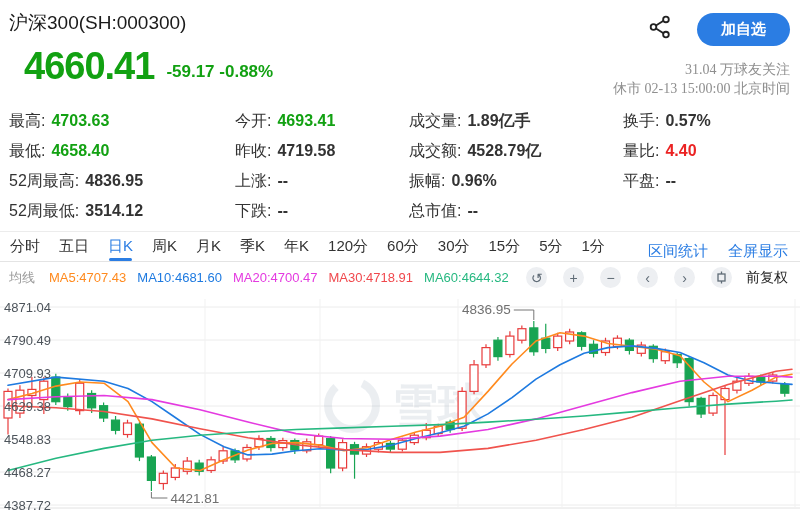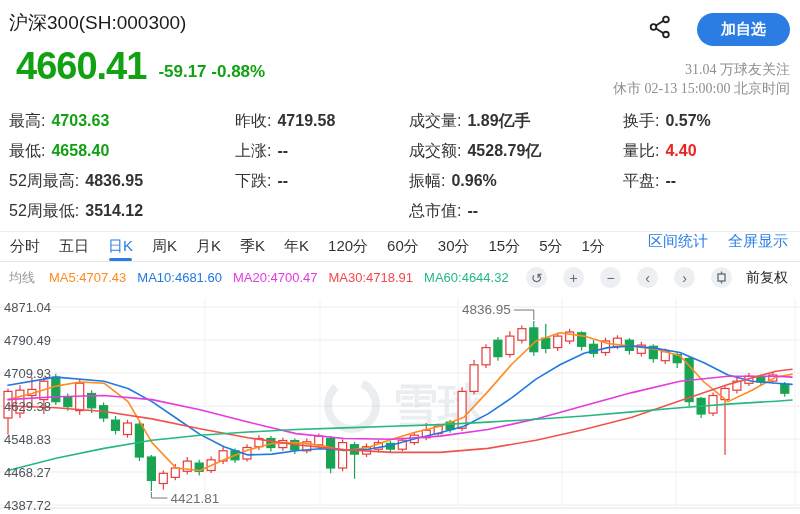--- a/index.html
+++ b/index.html
@@ -3,37 +3,37 @@
 <meta charset="utf-8">
 <style>
   html,body{margin:0;padding:0;background:#fff;}
   body{width:800px;height:514px;overflow:hidden;font-family:"Liberation Sans","DejaVu Sans",sans-serif;color:#333;position:relative;}
   
   .hdr{position:relative;height:100px;}
   .title{position:absolute;left:9px;top:10px;font-size:19px;color:#1a1a1a;}
   .actions{position:absolute;right:10px;top:13px;display:flex;align-items:flex-start;gap:24px;}
   .share{width:26px;height:28px;display:flex;align-items:center;cursor:pointer;}
   .btn-add{background:#2b7de3;color:#fff;font-size:15px;font-weight:700;border:none;border-radius:17px;height:33px;padding:0 24px;cursor:pointer;}
-  .price-row{position:absolute;left:16px;top:47px;display:flex;align-items:flex-end;}
+  .price-row{position:absolute;left:24px;top:47px;display:flex;align-items:flex-end;}
   .price{font-size:38px;font-weight:700;color:#12a112;line-height:1;letter-spacing:-1px;}
   .chg{font-size:17px;font-weight:600;color:#12a112;margin-left:12px;padding-bottom:3px;}
   .meta{position:absolute;right:10px;top:60px;text-align:right;font-family:"Liberation Serif","DejaVu Serif",serif;font-size:14px;color:#8f8f8f;line-height:19px;}
   
   .stats{display:grid;grid-template-columns:226px 174px 214px 1fr;padding:6px 0 0 9px;}
   .stat-item{height:30px;line-height:30px;font-size:16px;white-space:nowrap;}
   .stat-item .lb{color:#333;}
   .stat-item .vl{font-weight:700;margin-left:6px;color:#333;}
   .vl.green{color:#12a112;}
   .vl.red{color:#eb2323;}
   
   .tabs{display:flex;align-items:stretch;border-top:1px solid #ececec;border-bottom:1px solid #e4e4e4;height:29px;margin-top:5px;padding-left:9px;font-size:15px;}
   .tab{position:relative;display:flex;align-items:center;padding:0 1px;margin-right:17px;color:#333;cursor:pointer;}
   .tab.active{color:#2b7de3;}
   .tab.active::after{content:"";position:absolute;left:2px;right:2px;bottom:0;height:3px;background:#2b7de3;border-radius:2px;}
-  .tab-links{margin-left:auto;display:flex;align-items:flex-start;gap:20px;padding-right:12px;}
+  .tab-links{margin-left:auto;display:flex;align-items:flex-end;gap:20px;padding-right:12px;}
   .tab-link{color:#2b7de3;cursor:pointer;}
   
   .ma-row{display:flex;align-items:center;height:31px;padding-left:9px;font-size:13px;}
   .ma-title{color:#999;margin-right:14px;}
   .ma-item{margin-right:11px;font-weight:500;text-align:center;}
   .chart-tools{margin-left:auto;display:flex;align-items:center;gap:16px;padding-right:12px;}
   .tool{width:21px;height:21px;border-radius:50%;background:#edeff2;color:#5f6b76;display:flex;align-items:center;justify-content:center;font-size:14px;line-height:1;cursor:pointer;user-select:none;}
   .adjust{font-size:14px;color:#222;cursor:pointer;margin-left:2px;}
   
   .chart-wrap{position:relative;width:800px;height:217px;}
@@ -67,20 +67,21 @@
 </div>
 
 <div class="stats">
     <div>
       <div class="stat-item"><span class="lb">最高:</span><span class="vl green">4703.63</span></div>
       <div class="stat-item"><span class="lb">最低:</span><span class="vl green">4658.40</span></div>
       <div class="stat-item"><span class="lb">52周最高:</span><span class="vl dark">4836.95</span></div>
       <div class="stat-item"><span class="lb">52周最低:</span><span class="vl dark">3514.12</span></div>
     </div>
     <div>
+      <div class="stat-item"><span class="lb">今开:</span><span class="vl green">4693.41</span></div>
       <div class="stat-item"><span class="lb">昨收:</span><span class="vl dark">4719.58</span></div>
       <div class="stat-item"><span class="lb">上涨:</span><span class="vl dark">--</span></div>
       <div class="stat-item"><span class="lb">下跌:</span><span class="vl dark">--</span></div>
     </div>
     <div>
       <div class="stat-item"><span class="lb">成交量:</span><span class="vl dark">1.89亿手</span></div>
       <div class="stat-item"><span class="lb">成交额:</span><span class="vl dark">4528.79亿</span></div>
       <div class="stat-item"><span class="lb">振幅:</span><span class="vl dark">0.96%</span></div>
       <div class="stat-item"><span class="lb">总市值:</span><span class="vl dark">--</span></div>
     </div>

